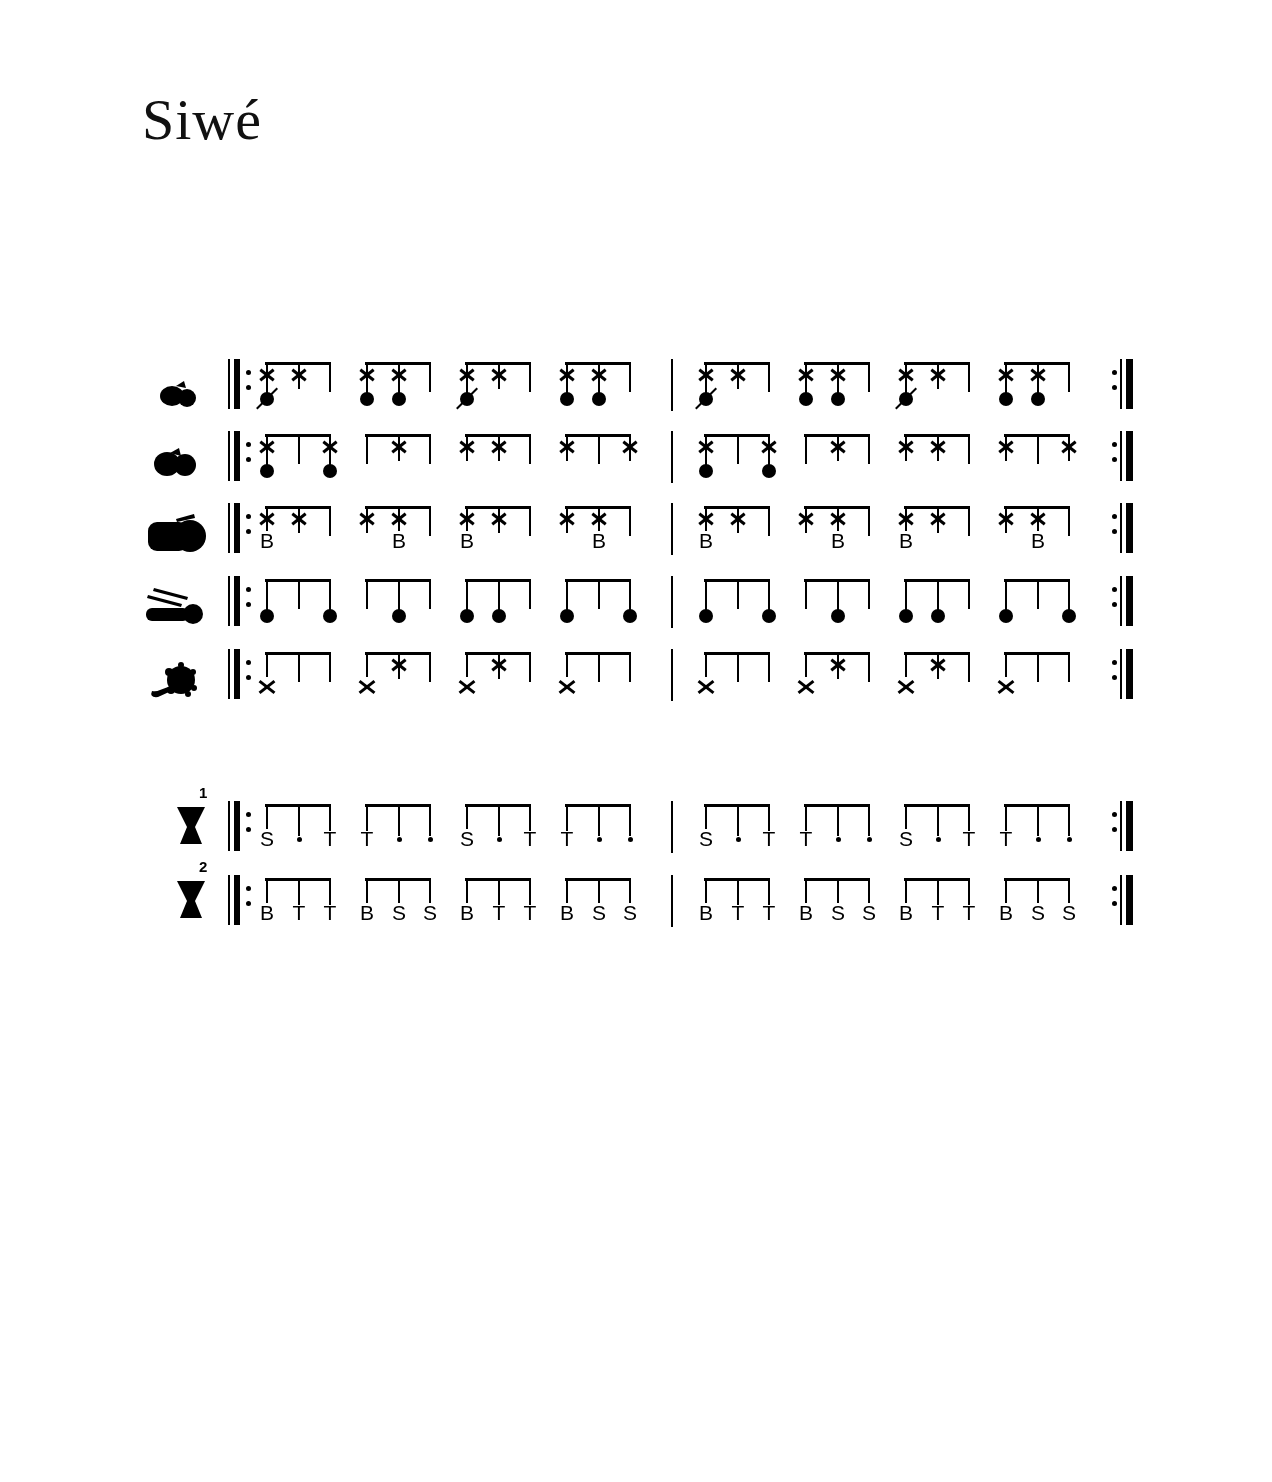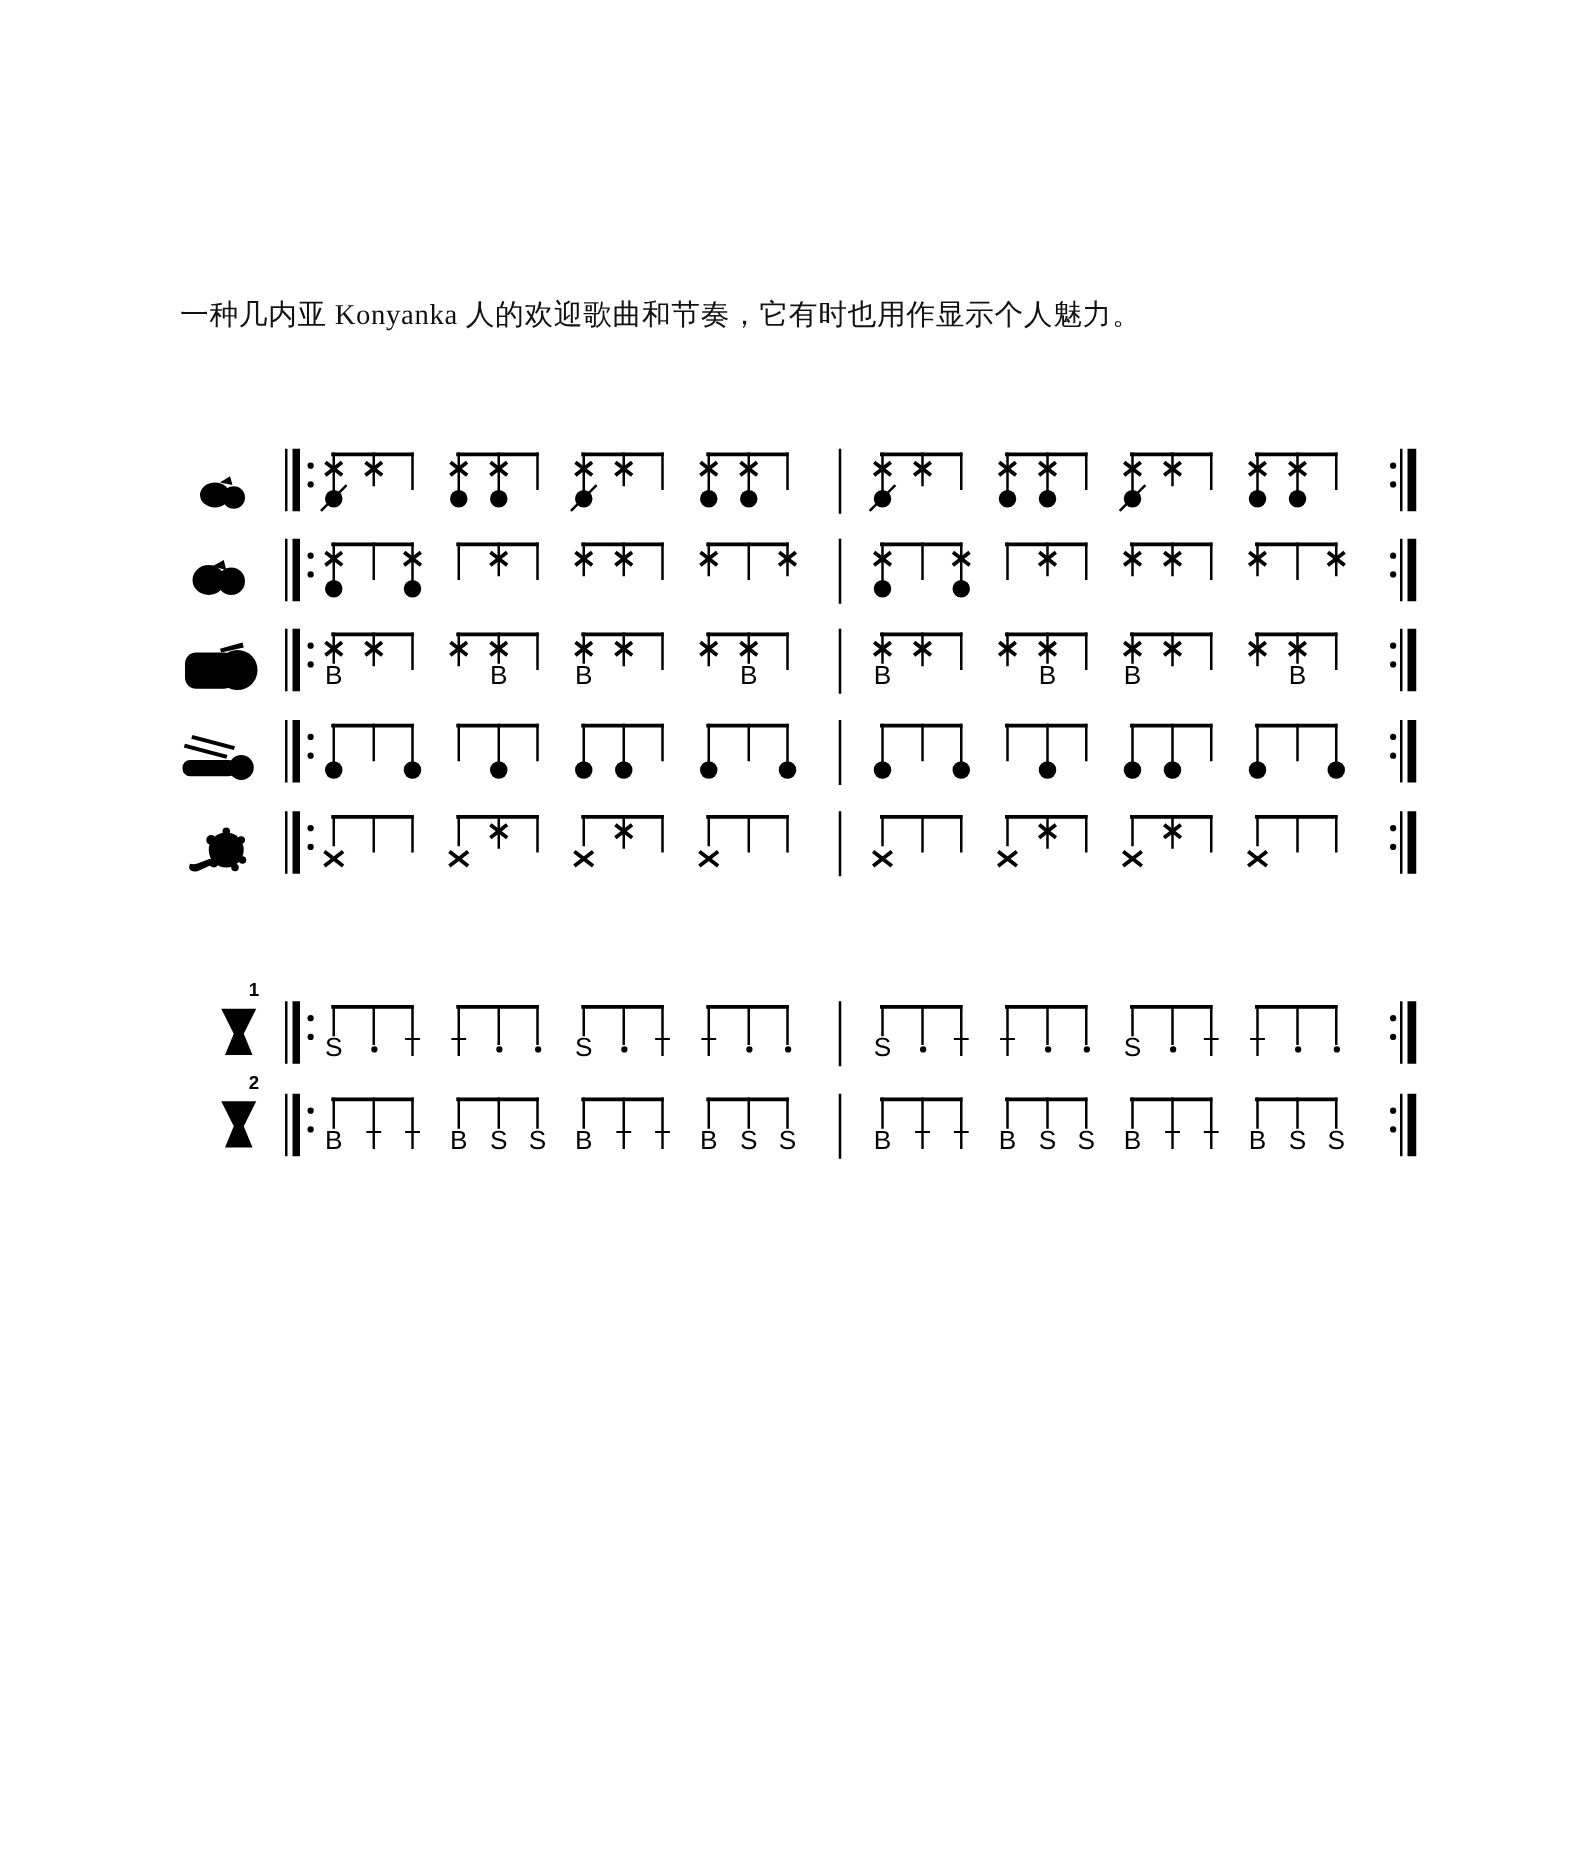--- a/index.html
+++ b/index.html
@@ -25,21 +25,21 @@
     font-family:"Liberation Sans","DejaVu Sans",sans-serif;font-size:21px;line-height:21px;color:#000;}
   .numlab{position:absolute;font-family:"Liberation Sans","DejaVu Sans",sans-serif;
     font-weight:bold;font-size:15px;color:#000;}
   .iconwrap{position:absolute;}
   .iconwrap svg *{fill:#000;}
 </style>
 </head>
 <body>
 
 <div class="page">
-  <div class="desc">一种几内亚 Konyanka 人的欢迎歌曲和节奏，它有时也用作显示个人魅力。</div>
+  <div class="title">Siwé</div>
   <div id="notation">
       <div class="iconwrap" style="left: 158px; top: 380px;"><svg width="42" height="30" viewBox="0 0 42 30">
           <path d="M18 6 L26 1 L28 8 Z"></path>
           <ellipse cx="14" cy="16" rx="12" ry="10"></ellipse>
           <circle cx="29" cy="18" r="9"></circle>
         </svg></div>
       <div class="bar" style="left: 228px; top: 359px; width: 2px; height: 50px;"></div>
       <div class="bar" style="left: 234px; top: 359px; width: 6px; height: 50px;"></div>
       <div class="dotn" style="left: 246px; top: 370px; width: 5px; height: 5px;"></div>
       <div class="dotn" style="left: 246px; top: 385px; width: 5px; height: 5px;"></div>

